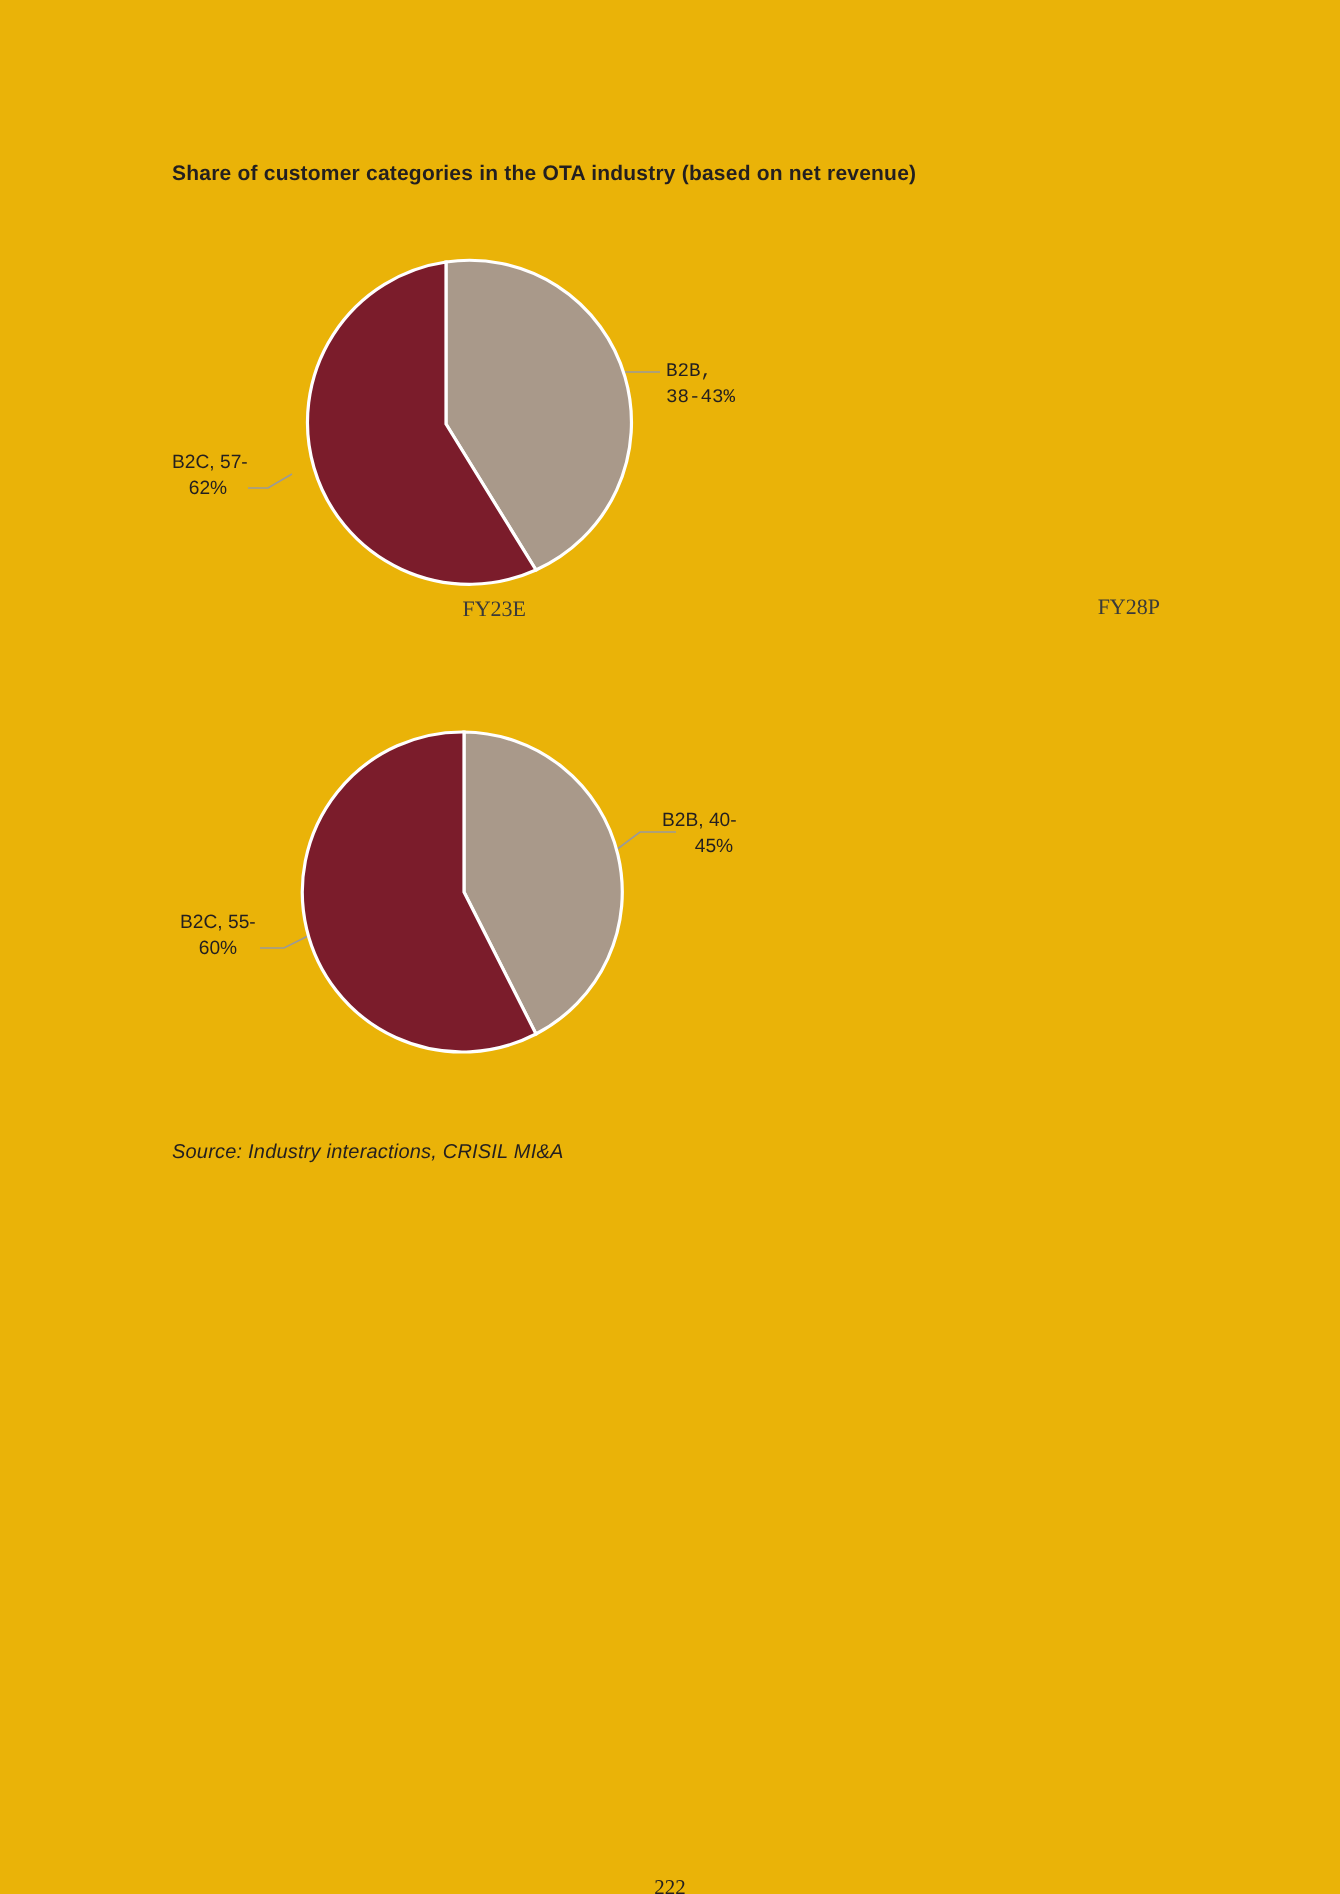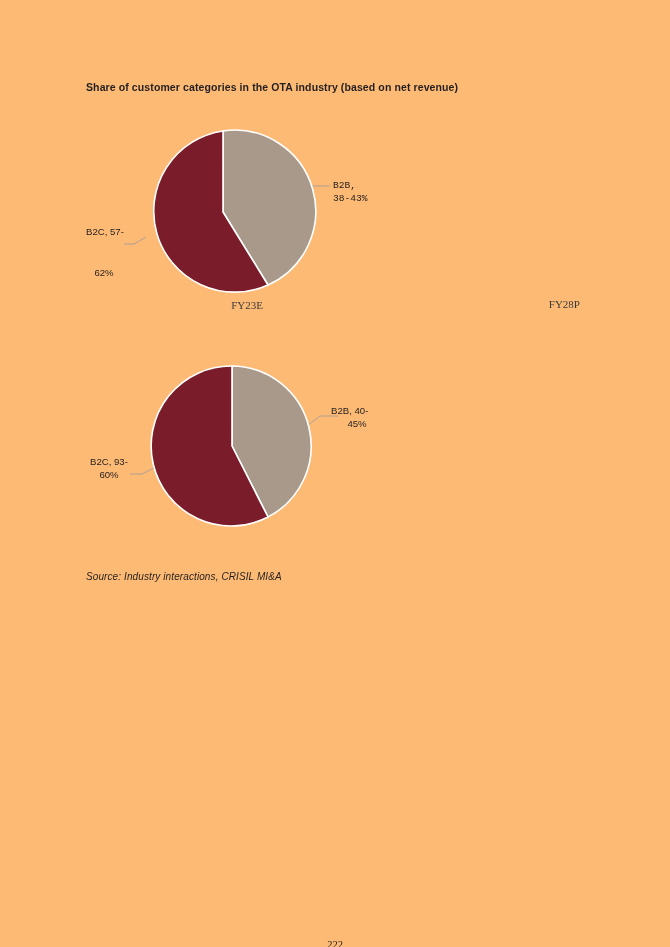--- a/index.html
+++ b/index.html
@@ -8,21 +8,21 @@
     background: #ffffff;
   }
   body {
     font-family: "Liberation Sans", sans-serif;
     color: #231f20;
   }
   .page {
     position: relative;
     width: 670px;
     height: 947px;
-    background: #fdba74;
+    background: #eab308;
     overflow: hidden;
   }
   .page-title {
     position: absolute;
     left: 86px;
     top: 80px;
     width: 520px;
     font-size: 10.5px;
     font-weight: bold;
     letter-spacing: 0.01em;
@@ -98,21 +98,21 @@
       </g>
     </svg>
 
     <div class="slice-label label-right" style="left:333px; top:180px;font-family:Liberation Mono, monospace;">
       <div>B2B,</div>
       <div>38-43%</div>
     </div>
 
     <div class="slice-label label-right" style="left:86px; top:226px; width:36px; text-align:left;">
       <div style="white-space:nowrap;">B2C, 57-</div>
-      <div style="text-align:center; white-space:nowrap;margin-top:28px;">62%</div>
+      <div style="text-align:center; white-space:nowrap;">62%</div>
     </div>
 
     <div class="pie-caption" style="left:183px; top:299px; width:80px;">FY23E</div>
 
     <div class="pie-caption" style="left:470px; top:298px; width:110px;">FY28P</div>
   </div>
 
   <div class="chart-block" style="left:0px; top:0px;">
 
     <svg class="pie-svg" width="670" height="560" style="position:absolute;left:0;top:0;">
@@ -128,21 +128,21 @@
         <path d="M 232 446 L 268 517 A 80 80 0 1 1 232 366 Z" fill="#7B1C2B" stroke="#FFFFFF" stroke-width="1.6"></path>
       </g>
     </svg>
 
     <div class="slice-label label-right" style="left:331px; top:405px; width:52px;">
       <div style="white-space:nowrap;">B2B, 40-</div>
       <div style="text-align:center; white-space:nowrap;">45%</div>
     </div>
 
     <div class="slice-label" style="left:90px; top:456px; width:38px; text-align:left;">
-      <div style="white-space:nowrap;">B2C, 93-</div>
+      <div style="white-space:nowrap;">B2C, 55-</div>
       <div style="text-align:center; white-space:nowrap;">60%</div>
     </div>
   </div>
 
   <div class="source-note">Source: Industry interactions, CRISIL MI&amp;A</div>
 
   <div class="page-number">222</div>
 
 </div>
 

